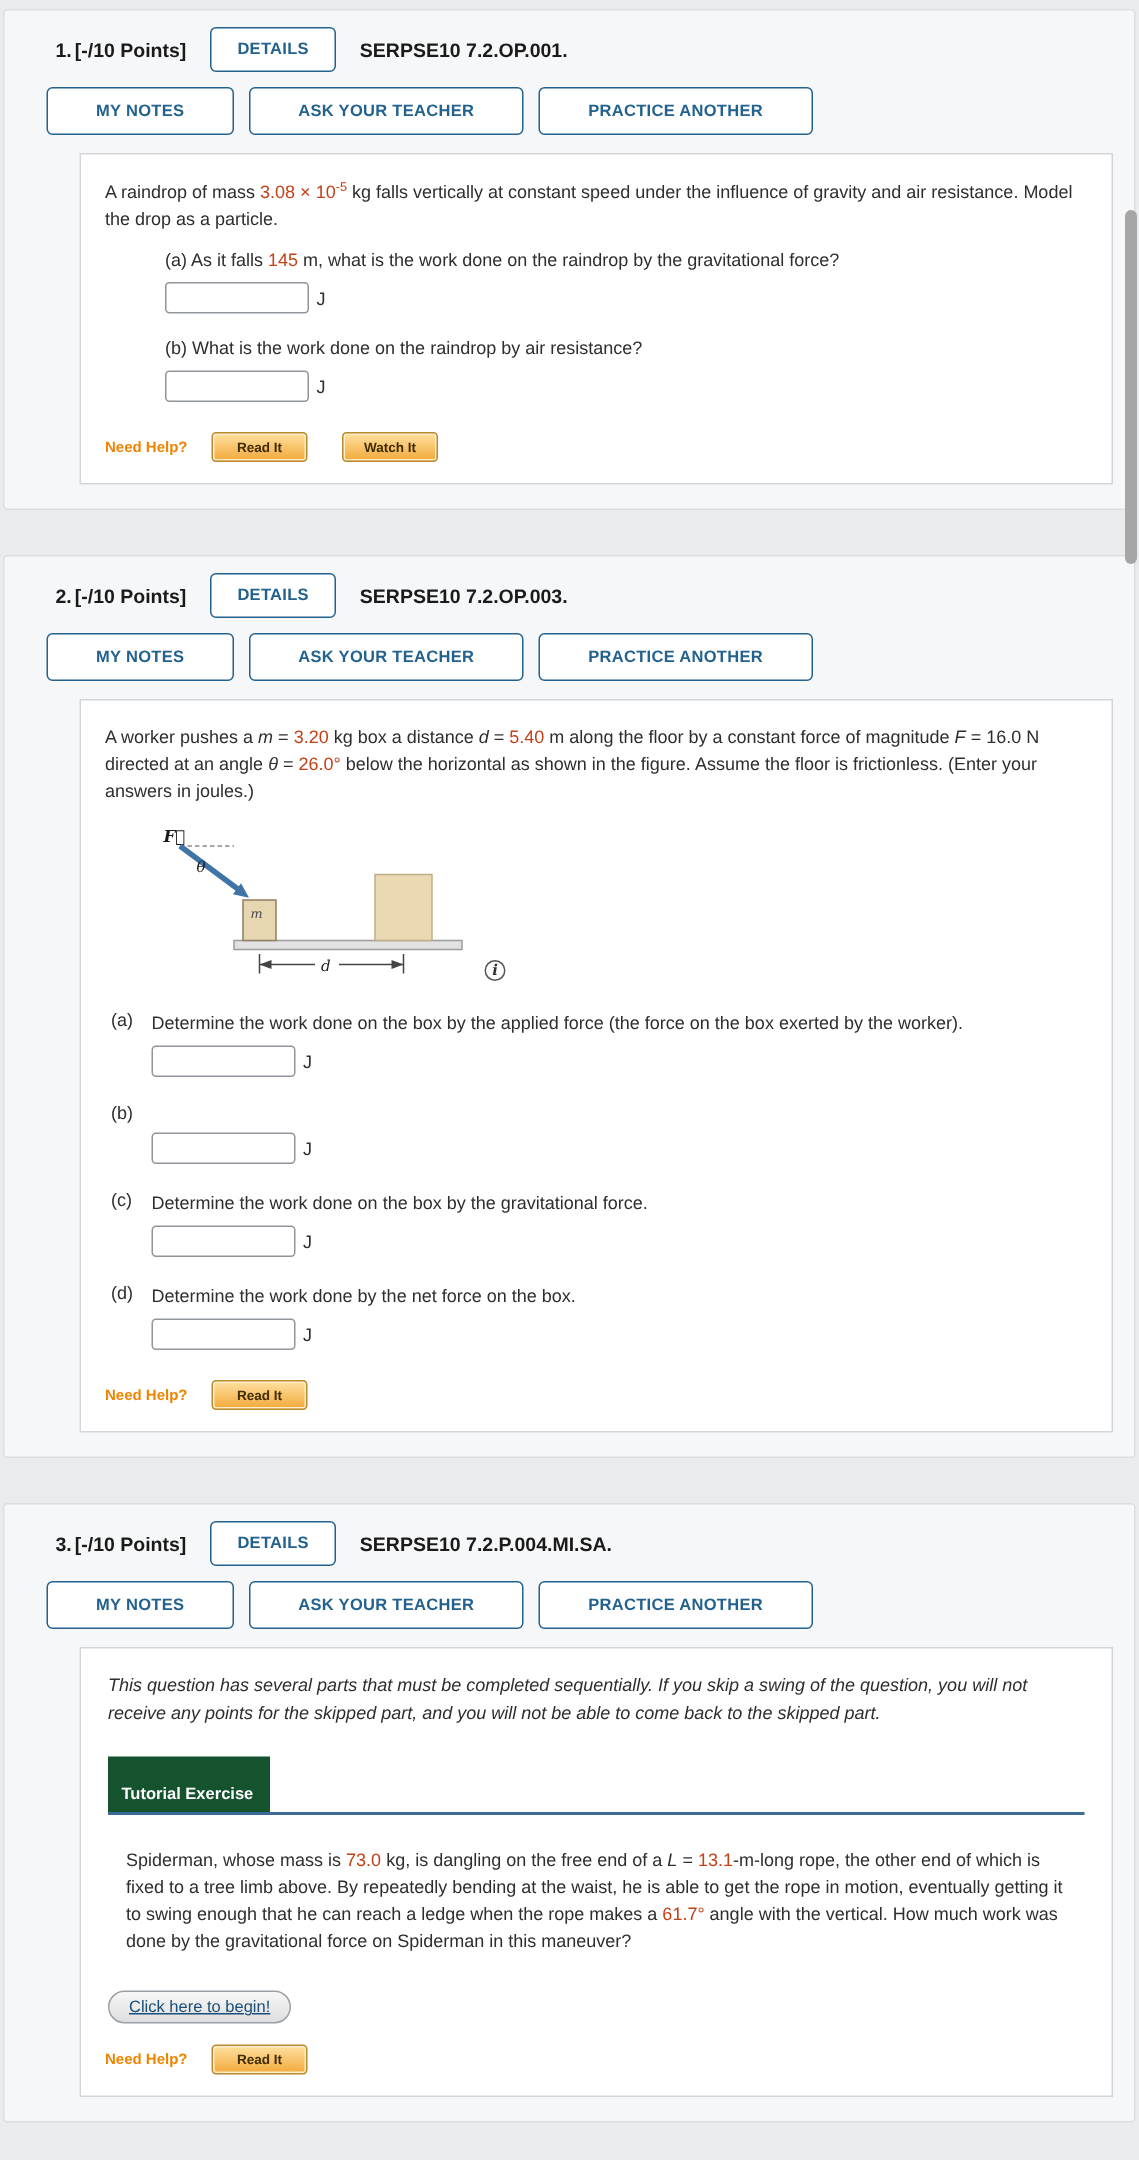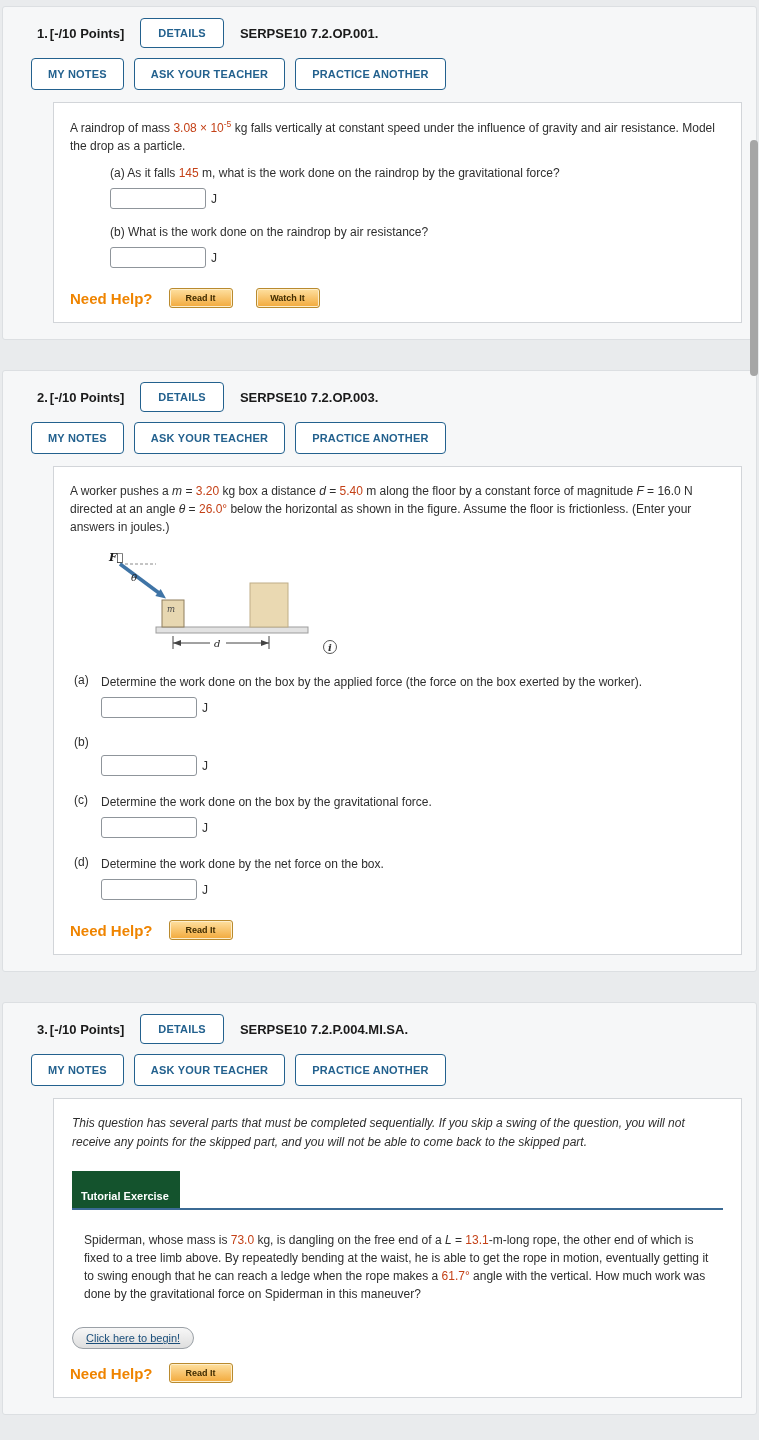--- a/index.html
+++ b/index.html
@@ -16,21 +16,21 @@
     margin:0 2px 30px 2px;
     padding:11px 14px 16px 22px;
   }
   .card.gap-lg { margin-bottom:48px; }
   .hdr { display:flex; align-items:center; padding-left:12px; }
   .pnum, .ppoints, .pid { font-size:13px; font-weight:bold; color:#1a1a1a; }
   .ppoints { margin-left:2px; }
   .navy-btn {
     background:#fff; border:1.6px solid #23618e; color:#23618e;
     font-weight:bold; font-size:11px; letter-spacing:.2px;
-    padding:9px 16px; border-radius:4px; font-family:inherit; cursor:pointer;
+    padding:9px 32px; border-radius:4px; font-family:inherit; cursor:pointer;
     white-space:nowrap;
   }
   .details-btn { margin-left:16px; padding:8px 17px; }
   .pid { margin-left:16px; }
   .btnrow { display:flex; gap:10px; margin-top:10px; padding-left:6px; }
   .content {
     background:#fff; border:1px solid #d2d5d9;
     margin-left:28px; margin-top:12px;
     padding:15px 16px 14px 16px;
   }
@@ -40,21 +40,21 @@
   .i { font-style:italic; }
   .indent1 { padding-left:40px; margin-top:9px; }
   .ansrow { margin-top:6px; display:flex; align-items:center; gap:5px; }
   .ans {
     width:96px; height:21px; border:1px solid #8f959b; border-radius:3px;
     font-family:inherit; font-size:12px; padding:0 4px;
   }
   .unit { font-size:12px; color:#2e2e2e; }
   .mt14 { margin-top:14px; }
   .needhelp { margin-top:20px; display:flex; align-items:center; }
-  .nh { color:#ef8400; font-weight:bold; font-size:15px; margin-right:16px; }
+  .nh { color:#ef8400; font-weight:bold; font-size:10px; margin-right:16px; }
   .amber {
     background:linear-gradient(#fee0a0,#f2a93b);
     border:1px solid #b98a2e; box-shadow:inset 0 0 0 1px #fdeecb;
     border-radius:3px; font-size:9px; font-weight:bold; color:#3f2c00;
     padding:4px 10px; margin-right:23px; font-family:inherit; cursor:pointer;
     min-width:64px;
   }
   
   .fig-wrap { margin:12px 0 4px 30px; display:flex; align-items:flex-end; gap:8px; }
   .fig-svg { display:block; }

